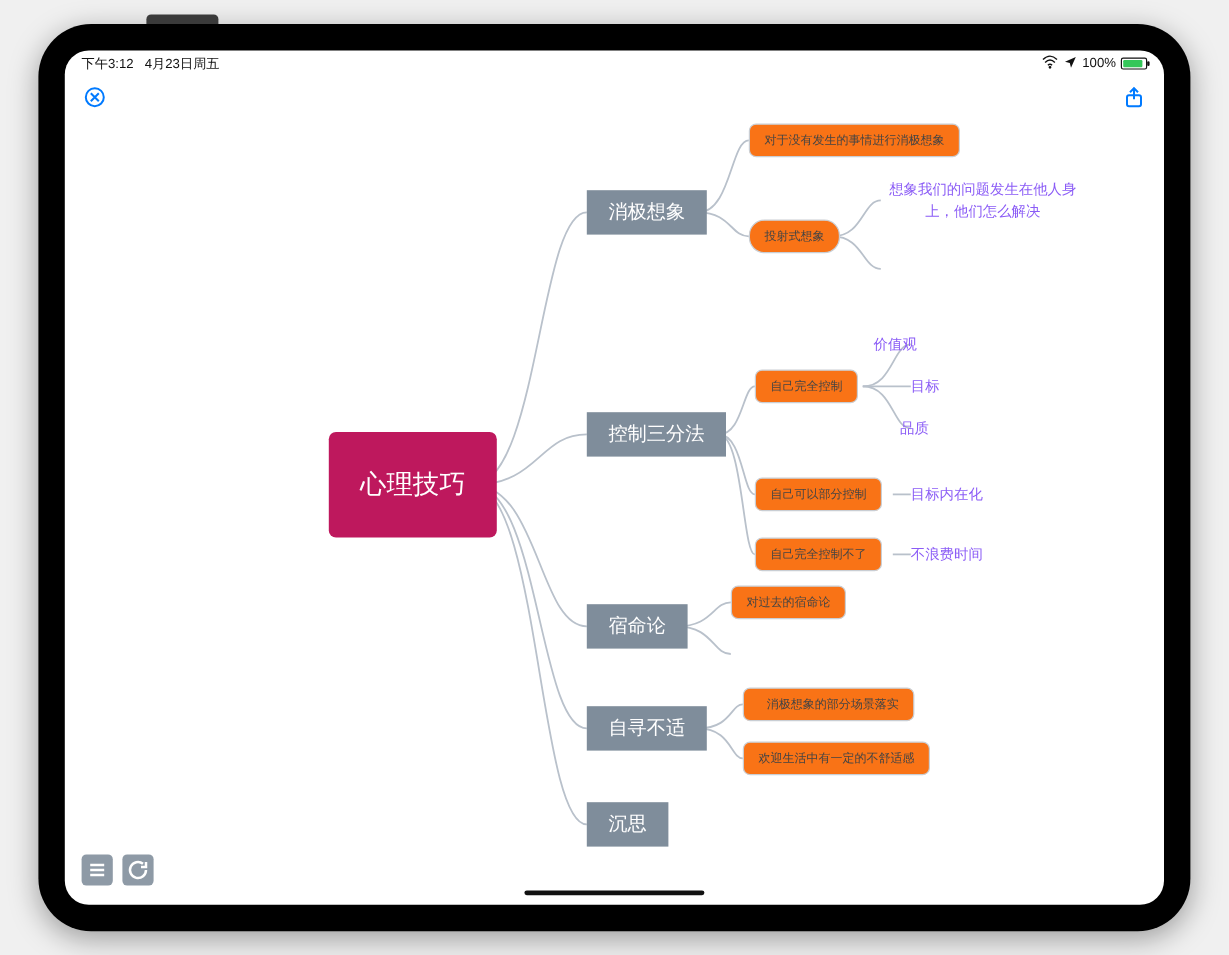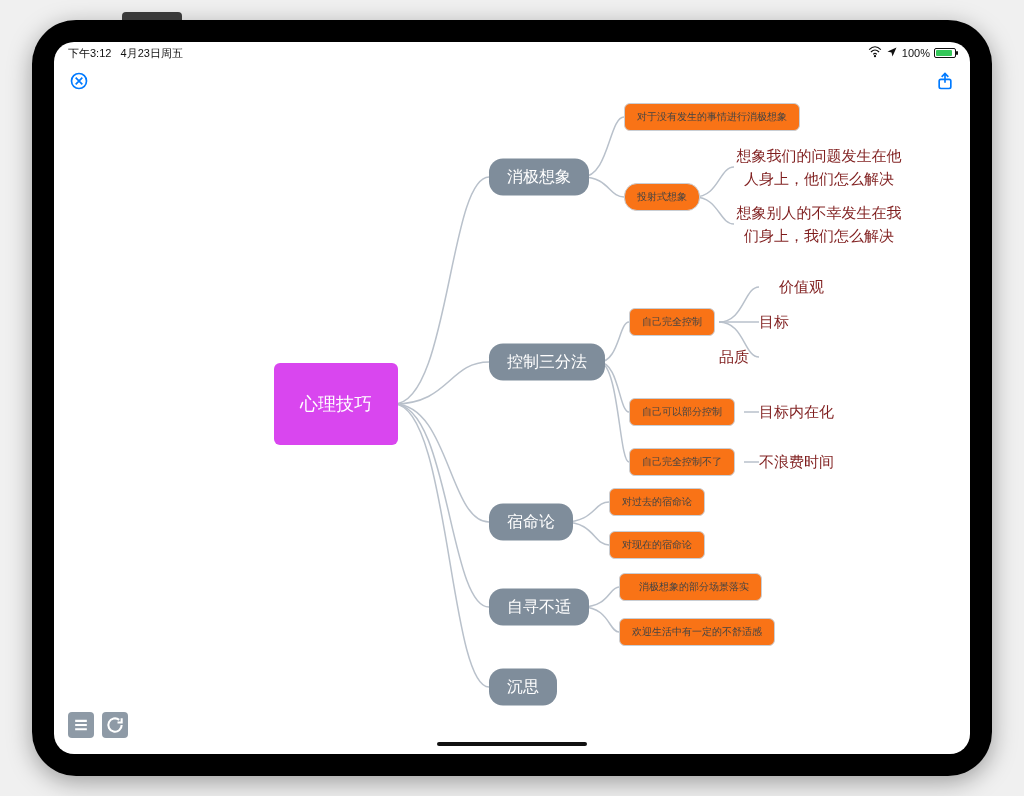--- a/index.html
+++ b/index.html
@@ -36,33 +36,33 @@
   .home-indicator { position:absolute; bottom:8px; left:50%; transform:translateX(-50%); width:150px; height:4px; background:#111; border-radius:3px; }
 
   
   .canvas { position:absolute; left:0; top:0; right:0; bottom:0; }
   svg.links { position:absolute; left:0; top:0; width:100%; height:100%; pointer-events:none; }
   .node {
     position:absolute; transform:translateY(-50%);
     font-size:13px; white-space:nowrap;
   }
   .node.root {
-    background:#d946ef; color:#fff; font-size:18px; padding:29px 26px;
+    background:#be185d; color:#fff; font-size:22px; padding:29px 26px;
     border-radius:6px;
   }
   .node.branch {
     background:#7f8d9b; color:#fff; font-size:16px; padding:8px 18px;
-    border-radius:14px;
+    border-radius:0;
   }
   .node.leaf {
     border:1px solid #c9ced4; background:#f97316; color:#444;
     padding:6px 12px; border-radius:6px; font-size:10px;
   }
   .node.text {
-    color:#7f1d1d; font-size:15px; padding:2px 0;
+    color:#8b5cf6; font-size:12px; padding:2px 0;
   }
   .node.text.multiline { white-space:normal; width:170px; text-align:center; line-height:1.5; }
 </style>
 </head>
 <body>
 
 <div class="device">
   <div class="screen">
 
     <div class="status">
@@ -144,35 +144,33 @@
           <path d="M528 565 C555 565 555 590 565 590"></path>
         </g>
       </svg>
 
       <div class="node root" style="left:220px; top:362px;">心理技巧</div>
 
       <div class="node branch" style="left:435px; top:135px;">消极想象</div>
       <div class="node leaf" style="left:570px; top:75px;">对于没有发生的事情进行消极想象</div>
       <div class="node leaf" style="left:570px; top:155px;border-radius:13px;">投射式想象</div>
       <div class="node text multiline" style="left:680px; top:125px;">想象我们的问题发生在他人身上，他们怎么解决</div>
-      <div class="node text multiline" style="left:680px; top:182px;">想象别人的不幸发生在我们身上，我们怎么解决</div>
 
       <div class="node branch" style="left:435px; top:320px;">控制三分法</div>
       <div class="node leaf" style="left:575px; top:280px;">自己完全控制</div>
-      <div class="node text" style="left:725px; top:245px;">价值观</div>
+      <div class="node text" style="left:674px; top:245px;">价值观</div>
       <div class="node text" style="left:705px; top:280px;">目标</div>
-      <div class="node text" style="left:665px; top:315px;">品质</div>
+      <div class="node text" style="left:696px; top:315px;">品质</div>
       <div class="node leaf" style="left:575px; top:370px;">自己可以部分控制</div>
       <div class="node text" style="left:705px; top:370px;">目标内在化</div>
       <div class="node leaf" style="left:575px; top:420px;">自己完全控制不了</div>
       <div class="node text" style="left:705px; top:420px;">不浪费时间</div>
 
       <div class="node branch" style="left:435px; top:480px;">宿命论</div>
       <div class="node leaf" style="left:555px; top:460px;">对过去的宿命论</div>
-      <div class="node leaf" style="left:555px; top:503px;">对现在的宿命论</div>
 
       <div class="node branch" style="left:435px; top:565px;">自寻不适</div>
       <div class="node leaf" style="left:565px; top:545px;padding-left:19px;">消极想象的部分场景落实</div>
       <div class="node leaf" style="left:565px; top:590px;">欢迎生活中有一定的不舒适感</div>
 
       <div class="node branch" style="left:435px; top:645px;">沉思</div>
     </div>
 
     <div class="home-indicator"></div>
   </div>

